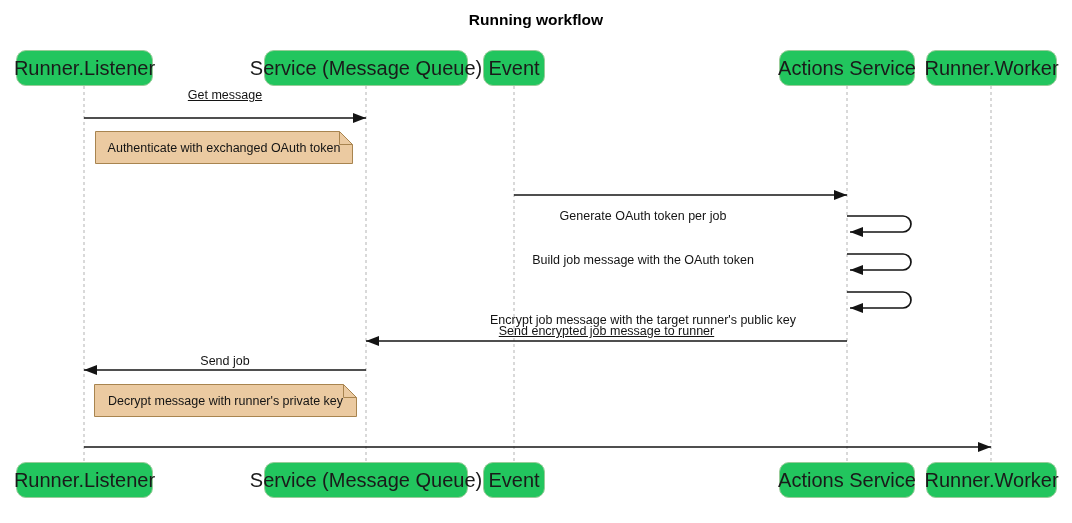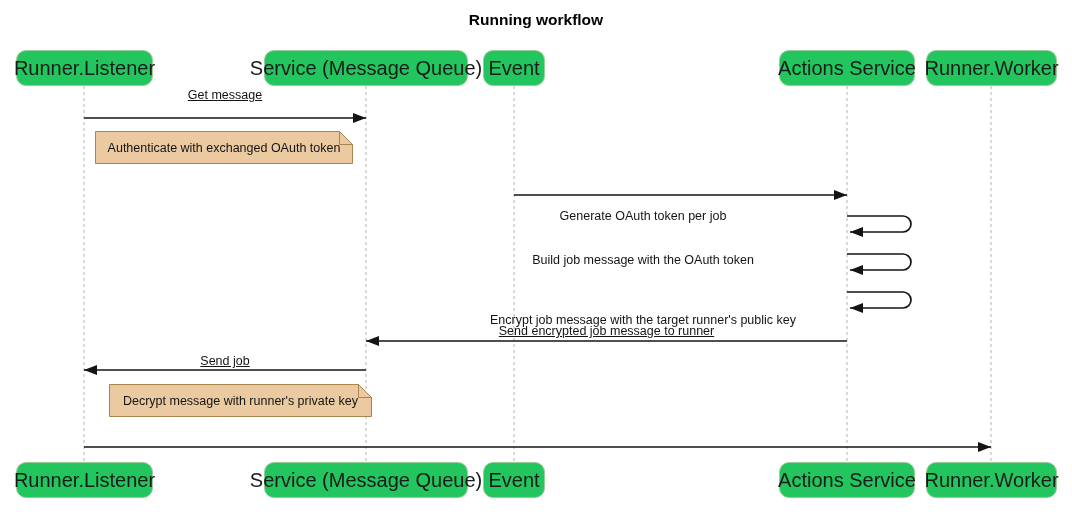--- a/index.html
+++ b/index.html
@@ -79,31 +79,31 @@
   <div class="participant" style="left:264px;top:50px;width:204px;">Service (Message Queue)</div>
   <div class="participant" style="left:483px;top:50px;width:62px;">Event</div>
   <div class="participant" style="left:779px;top:50px;width:136px;">Actions Service</div>
   <div class="participant" style="left:926px;top:50px;width:131px;">Runner.Worker</div>
 
   <div class="msg-label" style="left:84px;top:88px;width:282px;text-decoration:underline;">Get message</div>
   <div class="msg-label right" style="left:443px;top:209px;width:400px;">Generate OAuth token per job</div>
   <div class="msg-label right" style="left:443px;top:253px;width:400px;">Build job message with the OAuth token</div>
   <div class="msg-label right" style="left:443px;top:285px;width:400px;margin-top:28px;">Encrypt job message with the target runner's public key</div>
   <div class="msg-label" style="left:366px;top:324px;width:481px;text-decoration:underline;">Send encrypted job message to runner</div>
-  <div class="msg-label" style="left:84px;top:354px;width:282px;text-decoration:underline;">Send job</div>
+  <div class="msg-label" style="left:84px;top:354px;width:282px;">Send job</div>
 
   <div class="note" style="left:95px;top:131px;width:258px;">
     <svg width="258" height="33">
       <path d="M0.5,0.5 H244.5 L257.5,13.5 V32.5 H0.5 Z" fill="#ebcaa1" stroke="#a8844f" stroke-width="1"></path>
       <path d="M244.5,0.5 V13.5 H257.5" fill="none" stroke="#a8844f" stroke-width="1"></path>
     </svg>
     <span class="note-text">Authenticate with exchanged OAuth token</span>
   </div>
 
-  <div class="note" style="left:109px;top:384px;width:263px;">
+  <div class="note" style="left:94px;top:384px;width:263px;">
     <svg width="263" height="33">
       <path d="M0.5,0.5 H249.5 L262.5,13.5 V32.5 H0.5 Z" fill="#ebcaa1" stroke="#a8844f" stroke-width="1"></path>
       <path d="M249.5,0.5 V13.5 H262.5" fill="none" stroke="#a8844f" stroke-width="1"></path>
     </svg>
     <span class="note-text">Decrypt message with runner's private key</span>
   </div>
 
   <div class="participant" style="left:16px;top:462px;width:137px;">Runner.Listener</div>
   <div class="participant" style="left:264px;top:462px;width:204px;">Service (Message Queue)</div>
   <div class="participant" style="left:483px;top:462px;width:62px;">Event</div>

